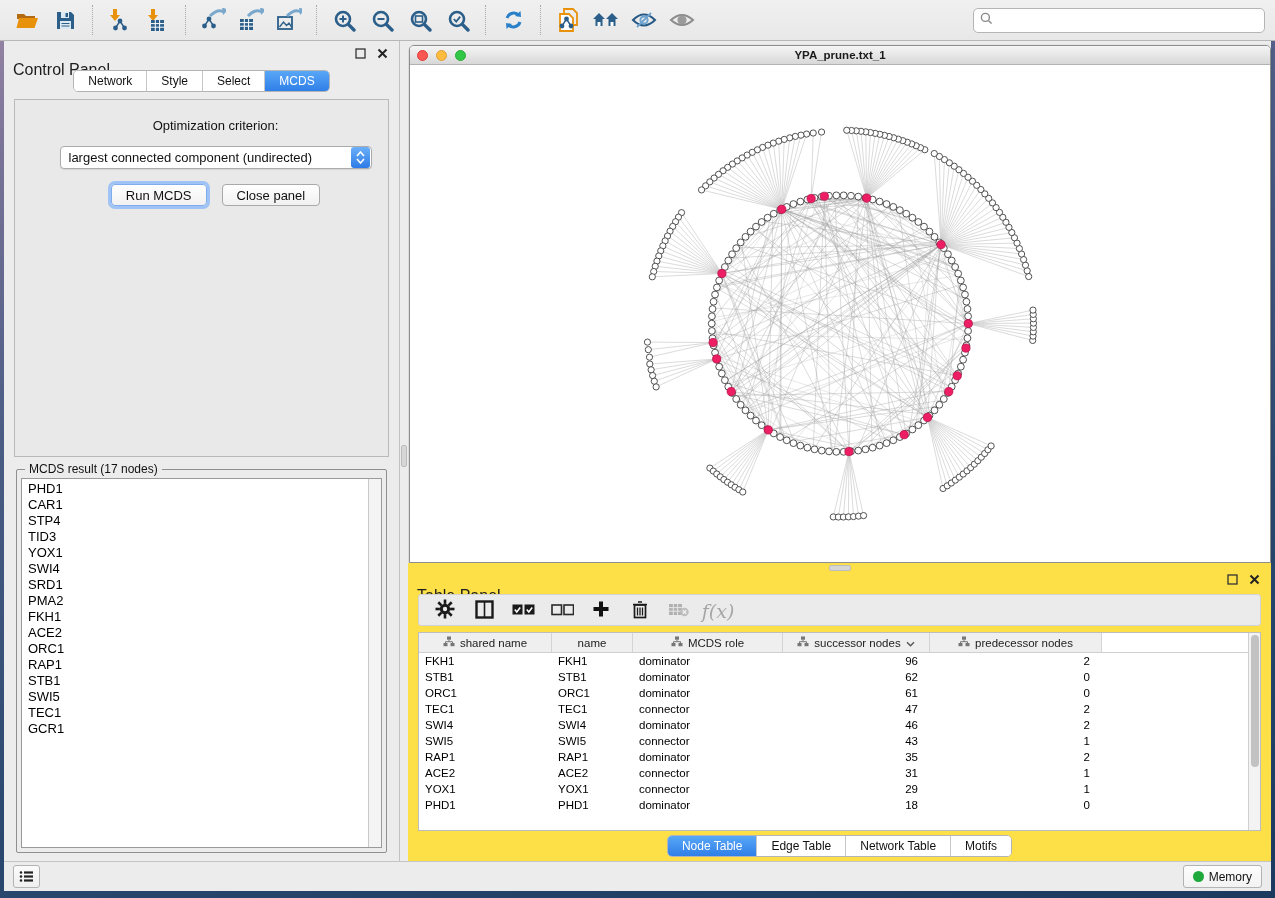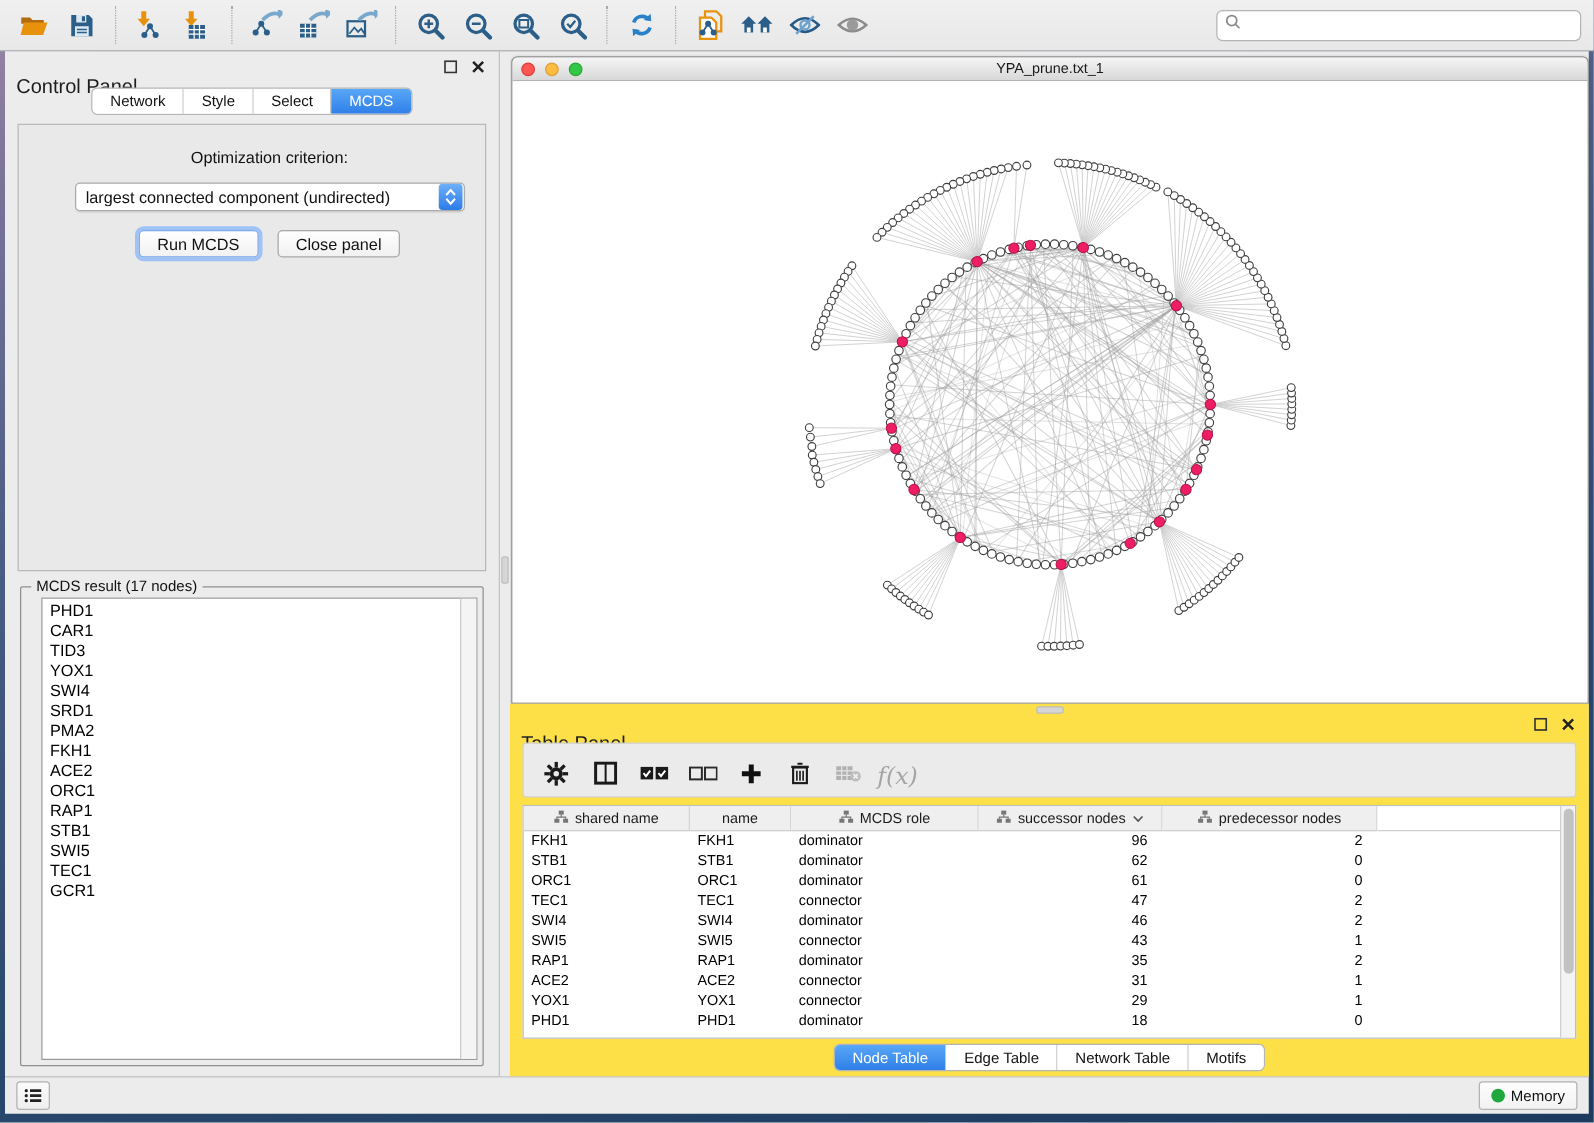--- a/index.html
+++ b/index.html
@@ -50,47 +50,47 @@
     display:flex; align-items:center; box-shadow:0 1px 1px rgba(0,0,0,.08); }
   .dropdown .val { flex:1; font-size:13px; padding:0 8px; color:#111; white-space:nowrap; overflow:hidden; }
   .dropdown .step { width:19px; height:21px; margin-right:1px; border-radius:3px; background:linear-gradient(#6cb0f9,#2d7be7);
     display:flex; flex-direction:column; align-items:center; justify-content:center; gap:1px; }
   .btn-row { margin-top:15px; display:flex; gap:15px; }
   .pushbtn { height:22px; padding:0 14px; font-size:13px; color:#111; background:linear-gradient(#ffffff,#f1f1f1);
     border:1px solid #a9a9a9; border-radius:4px; display:flex; align-items:center; }
   .pushbtn.focused { box-shadow:0 0 0 3px rgba(110,170,255,.6); border-color:#7faced; }
 
   .result-fieldset { margin:12px 12px 8px 12px; flex:1; border:1px solid #8f8f8f; border-radius:2px; position:relative;
-    padding:8px 4px 4px 16px; display:flex; min-height:0; }
+    padding:8px 4px 4px 4px; display:flex; min-height:0; }
   .result-fieldset .legend { position:absolute; top:-8px; left:8px; background:#ececec; padding:0 4px; font-size:12px; color:#111; }
   .result-list { flex:1; background:#fff; border:1px solid #9a9a9a; display:flex; min-height:0; }
   .result-items { flex:1; padding:2px 0 0 6px; overflow:hidden; }
   .result-items .ritem { font-size:13px; line-height:16px; color:#000; }
   .result-scroll { width:13px; border-left:1px solid #c9c9c9; background:#f4f4f4; }
 
   
   .network-frame { margin:4px 0 0 1px; height:518px; flex:0 0 auto; border:1px solid #8e8e8e; border-radius:5px 5px 0 0;
     display:flex; flex-direction:column; overflow:hidden; background:#fff; box-shadow:0 1px 3px rgba(0,0,0,.2); }
   .net-titlebar { height:19px; background:linear-gradient(#f5f5f5,#d8d8d8); border-bottom:1px solid #b3b3b3;
     display:flex; align-items:center; padding:0 7px; position:relative; flex:0 0 auto; }
   .lights { display:flex; gap:8px; }
   .light { width:11px; height:11px; border-radius:50%; }
   .light.red { background:#fc5753; border:1px solid #df3d38; }
   .light.yellow { background:#fdbc40; border:1px solid #de9f34; }
   .light.green { background:#33c748; border:1px solid #27aa35; }
-  .net-title { position:absolute; left:0; right:0; text-align:center; font-size:11.5px; font-weight:normal; color:#1a1a1a; }
+  .net-title { position:absolute; left:0; right:0; text-align:center; font-size:11.5px; font-weight:bold; color:#1a1a1a; }
   .net-canvas { flex:1; background:#fff; position:relative; }
   .net-canvas svg { width:100%; height:100%; display:block; }
 
   
   .table-panel { flex:1; display:flex; flex-direction:column; min-height:0; background:#fde047; position:relative; }
   .splitter-h-handle { position:absolute; top:2px; left:50%; margin-left:-11px; width:22px; height:6px;
     background:#d6d6d6; border:1px solid #bdbdbd; border-radius:2px; }
-  .tp-toolbar { margin:2px 10px 0 10px; height:44px; background:#ebebeb; border:1px solid #d2d2d2; border-radius:3px;
-    display:flex; align-items:flex-end; gap:7px; padding:0 10px; flex:0 0 auto; }
+  .tp-toolbar { margin:2px 10px 0 10px; height:32px; background:#ebebeb; border:1px solid #d2d2d2; border-radius:3px;
+    display:flex; align-items:flex-start; gap:7px; padding:0 10px; flex:0 0 auto; }
   .tp-btn { width:32px; height:32px; display:flex; align-items:center; justify-content:center; }
   .tp-btn.disabled { opacity:.38; }
   .fx { font-family:"DejaVu Serif", serif; font-style:italic; font-size:19px; color:#333; }
 
   .table-box { margin:6px 10px 0 10px; flex:1; background:#fff; border:1px solid #bdbdbd; display:flex; min-height:0;text-align:right; }
   .table-area { flex:1; display:flex; flex-direction:column; min-width:0; }
   .thead { display:flex; height:20px; flex:0 0 auto; }
   .th { background:#efefef; border-right:1px solid #d4d4d4; border-bottom:1px solid #cfcfcf;
     display:flex; align-items:center; justify-content:center; gap:5px; font-size:11.5px; color:#1c1c1c; padding:0 4px; }
   .th .thlabel { white-space:nowrap; overflow:hidden; }
@@ -350,20 +350,21 @@
           <div class="pushbtn">Close panel</div>
         </div>
       </div>
 
       <div class="result-fieldset">
         <span class="legend">MCDS result (17 nodes)</span>
         <div class="result-list">
           <div class="result-items">
               <div class="ritem">PHD1</div>
               <div class="ritem">CAR1</div>
+              <div class="ritem">STP4</div>
               <div class="ritem">TID3</div>
               <div class="ritem">YOX1</div>
               <div class="ritem">SWI4</div>
               <div class="ritem">SRD1</div>
               <div class="ritem">PMA2</div>
               <div class="ritem">FKH1</div>
               <div class="ritem">ACE2</div>
               <div class="ritem">ORC1</div>
               <div class="ritem">RAP1</div>
               <div class="ritem">STB1</div>

